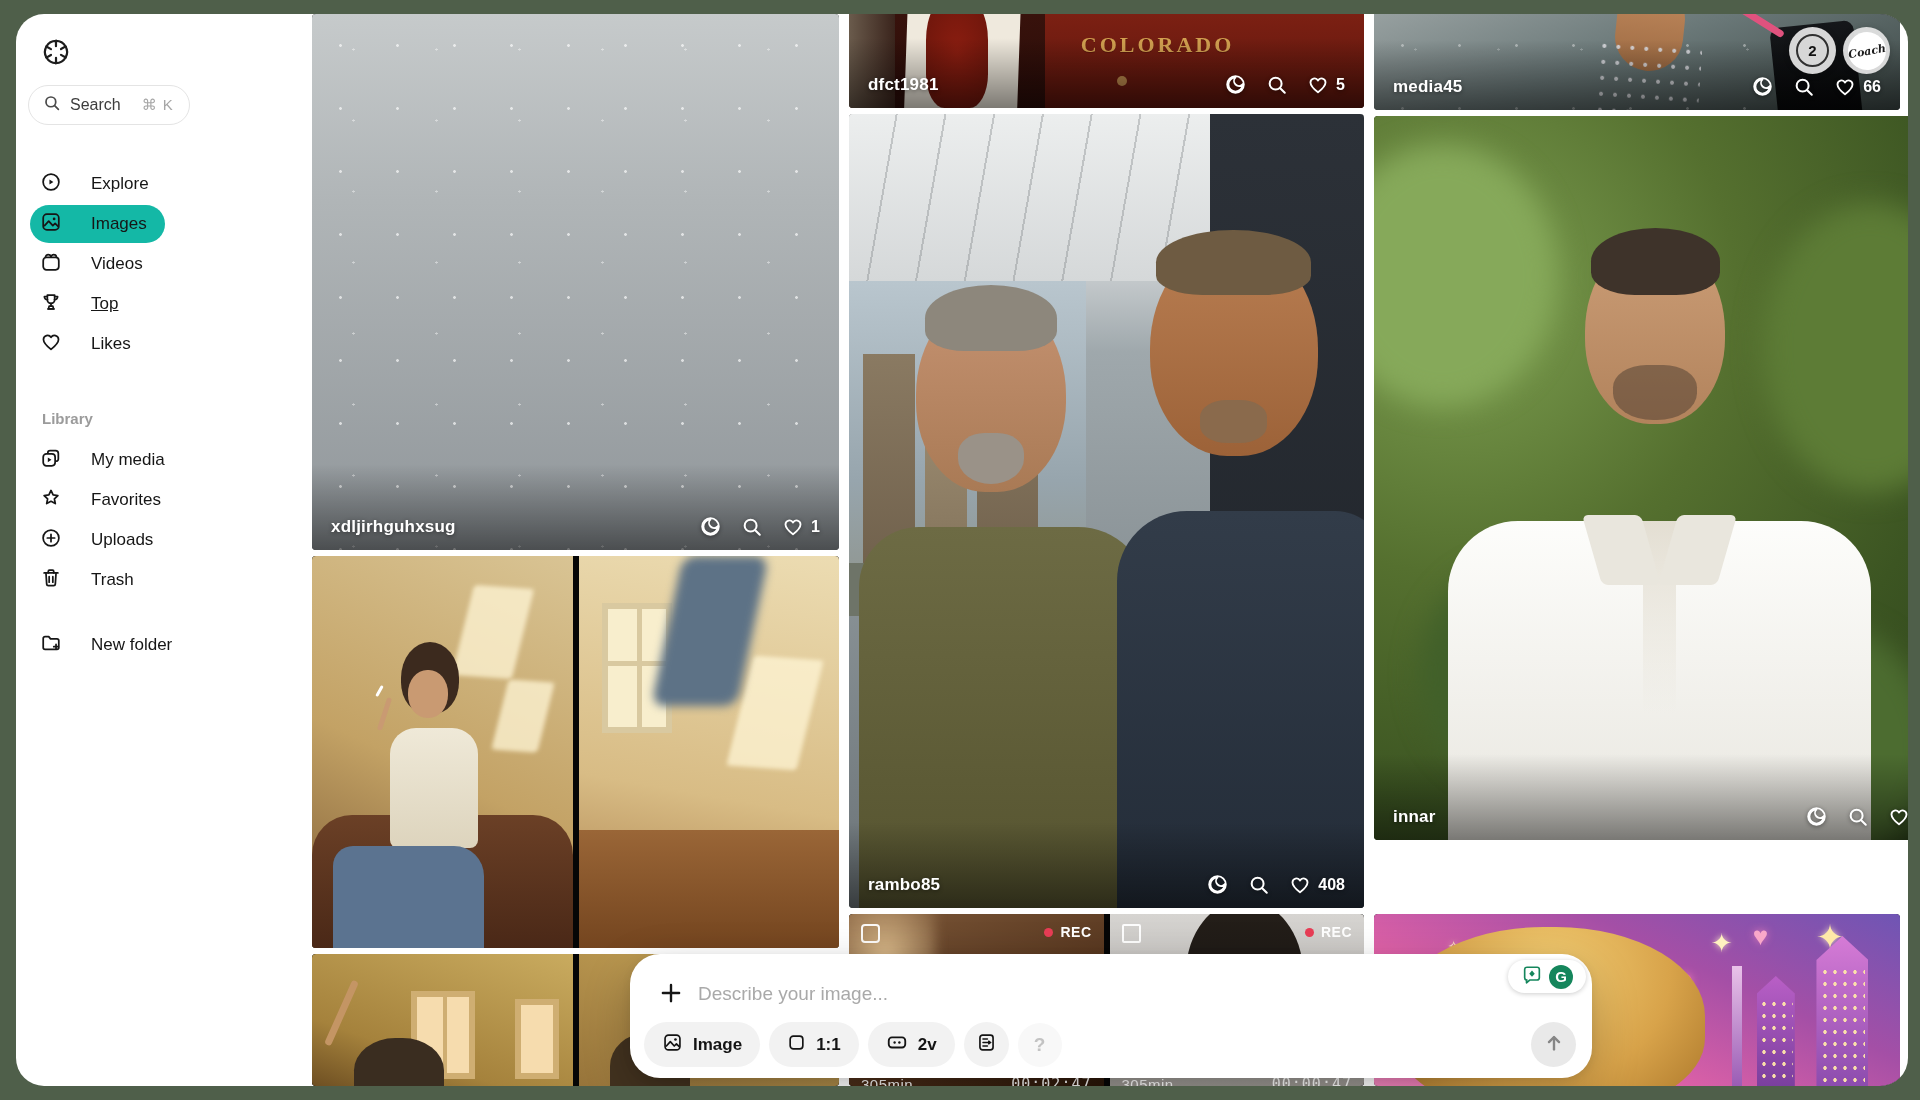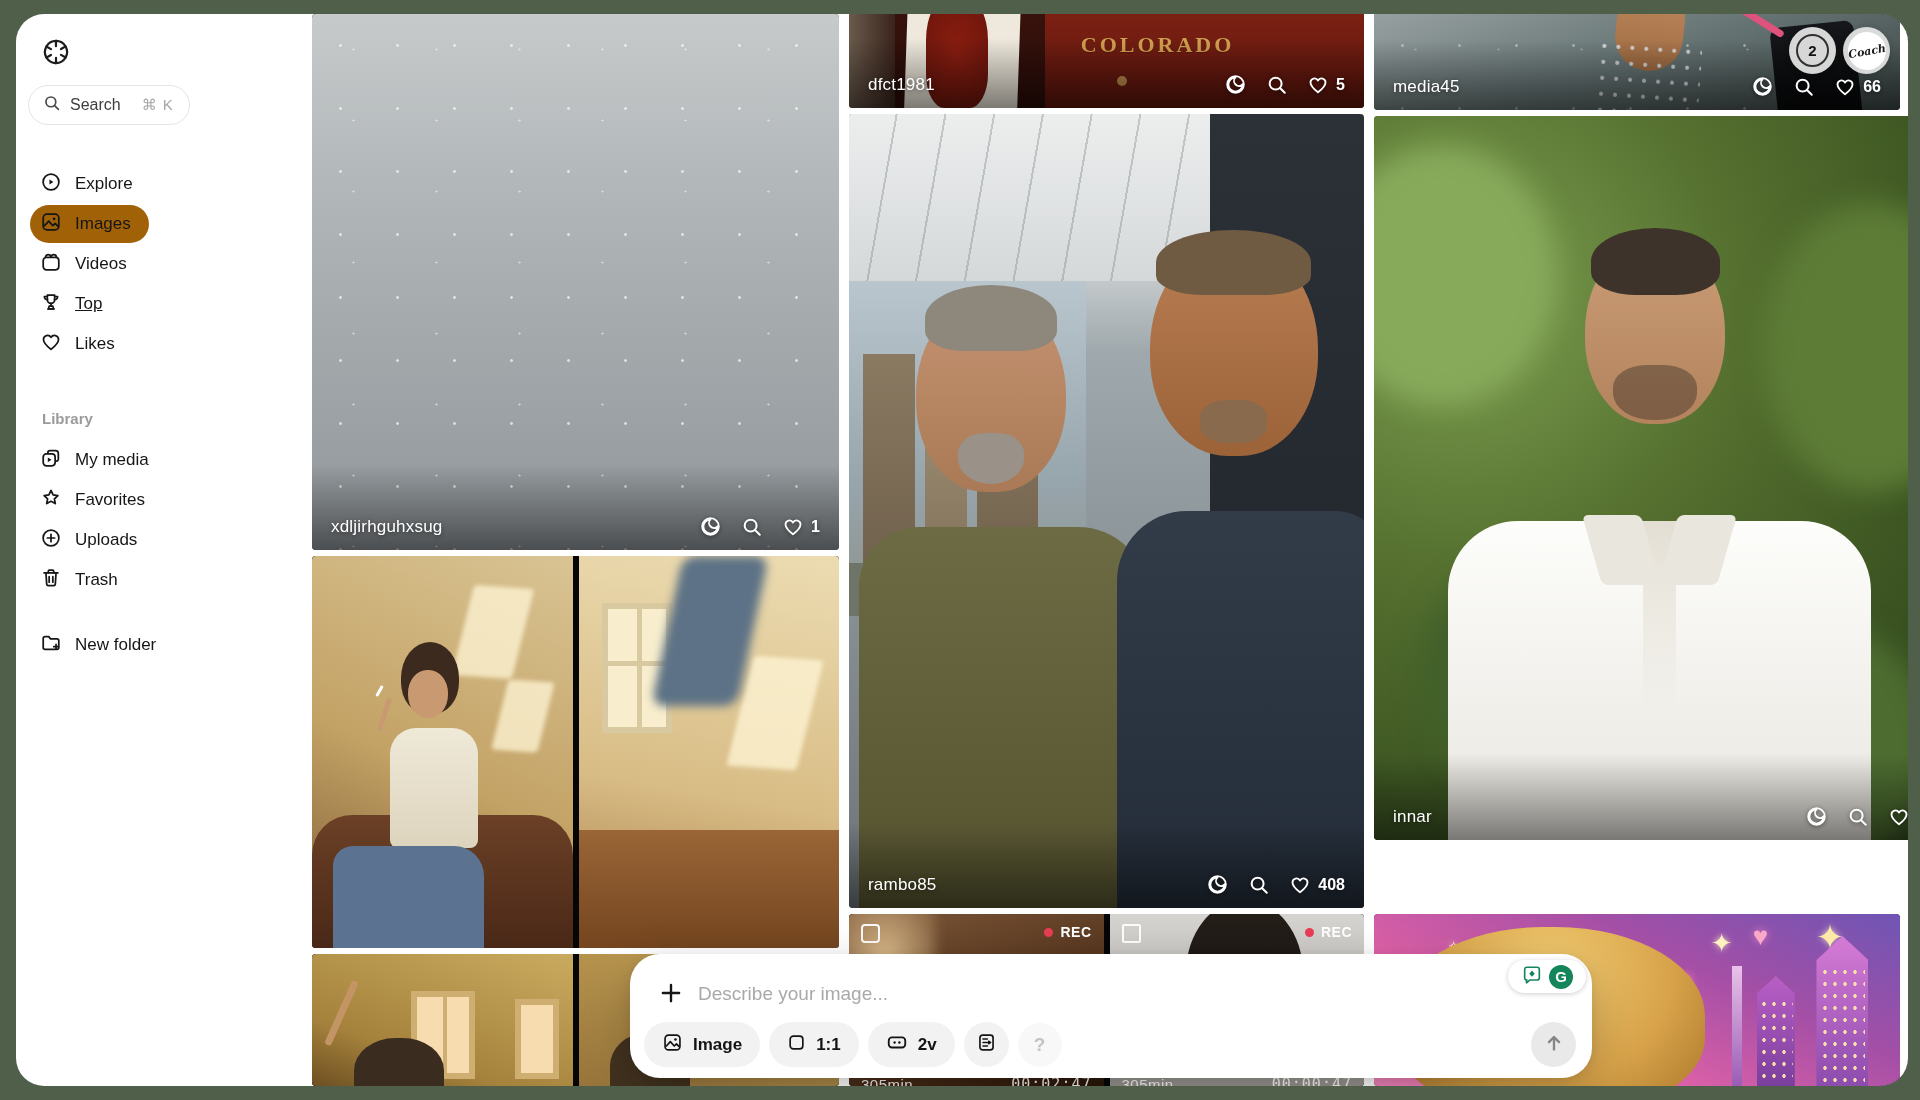--- a/index.html
+++ b/index.html
@@ -9,32 +9,32 @@
     border-radius:28px;overflow:hidden;}
   
   .logo{position:absolute;left:26px;top:24px;width:28px;height:28px;color:#1d1d1d;}
   .search-pill{position:absolute;left:12px;top:71px;width:162px;height:40px;border:1px solid #e4e4e4;
     border-radius:21px;display:flex;align-items:center;padding:0 0 0 14px;box-sizing:border-box;gap:9px;
     background:#fff;cursor:pointer;}
   .search-pill .s-label{font-size:16px;color:#3d3d3d;font-weight:500;}
   .search-pill .s-short{font-size:15px;color:#a6a6a6;margin-left:12px;letter-spacing:1px;}
   .side-item{position:absolute;left:14px;height:38px;display:inline-flex;align-items:center;gap:13px;
     padding:0 18px 0 10px;border-radius:19px;cursor:pointer;color:#161616;}
-  .side-item.active{background:#a16207;}
-  .side-item .lbl{font-size:17px;font-weight:500;white-space:nowrap;}
+  .side-item.active{background:#14b8a6;}
+  .side-item .lbl{font-size:17px;font-weight:500;white-space:nowrap;margin-left:16px;}
   .side-item svg{flex:0 0 auto;}
   .lib-header{position:absolute;left:26px;top:396px;font-size:15px;font-weight:600;color:#9b9b9b;}
   
   .tile{position:absolute;border-radius:4px;overflow:hidden;background:#101010;cursor:pointer;}
   .art{position:absolute;inset:0;}
   .scrim{position:absolute;left:0;right:0;bottom:0;height:86px;
     background:linear-gradient(180deg,rgba(0,0,0,0),rgba(0,0,0,.48));}
   .tile-bar{position:absolute;left:19px;right:19px;bottom:12px;display:flex;align-items:center;color:#fff;
     filter:drop-shadow(0 1px 2px rgba(0,0,0,.45));}
-  .tile-user{font-size:17px;font-weight:400;letter-spacing:.2px;}
+  .tile-user{font-size:17px;font-weight:700;letter-spacing:.2px;}
   .tile-actions{margin-left:auto;display:flex;align-items:center;gap:19px;}
   .tile-actions .likes{display:flex;align-items:center;gap:7px;font-size:16px;font-weight:600;}
   .tile-actions svg{display:block;}
   .halves{position:absolute;inset:0;display:flex;gap:6px;background:#060606;}
   .half{position:relative;flex:1;overflow:hidden;}
   
   .rec-corner{position:absolute;left:12px;top:10px;width:15px;height:15px;border:2px solid rgba(255,255,255,.95);
     border-radius:4px;}
   .rec-badge{position:absolute;right:12px;top:10px;display:flex;align-items:center;gap:7px;color:#fff;
     font-size:14px;font-weight:600;letter-spacing:.5px;}

